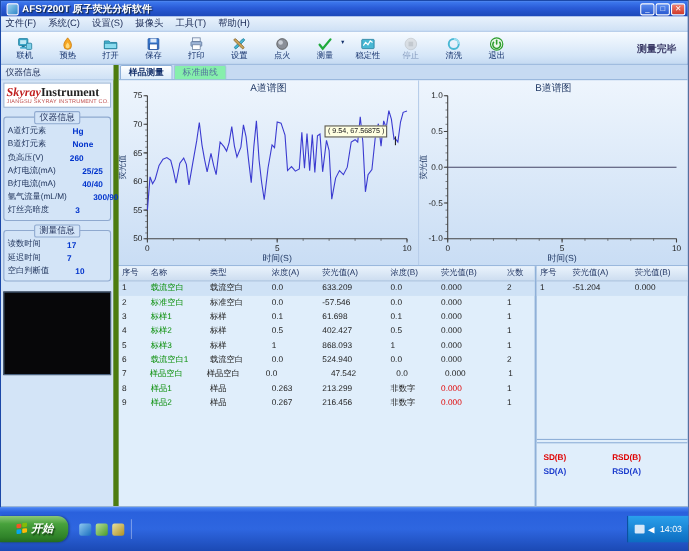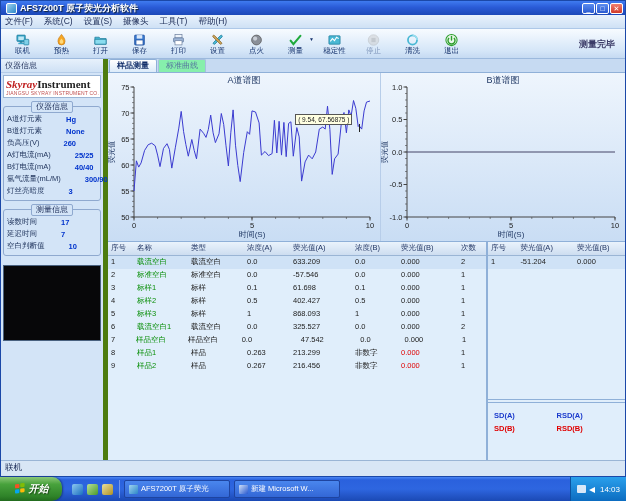--- a/index.html
+++ b/index.html
@@ -61,21 +61,21 @@
   .cell.red{color:#e00000;}
   .right-panel{flex:1;display:flex;flex-direction:column;background:#e0eefb;min-width:0;}
   .table-right{flex:1;display:flex;flex-direction:column;border-bottom:1px solid #8fb0d8;}
   .stats-box{height:58px;flex:none;margin-top:2px;border-top:1px solid #8fb0d8;background:#e0eefb;padding:8px 6px 0 6px;box-sizing:border-box;}
   .stats-row{display:flex;height:13px;}
   .stat{width:66px;font-size:7.5px;font-weight:bold;white-space:nowrap;}
   .stat.a{color:#1a3acc;}
   .stat.b{color:#e00000;}
   .statusbar{height:14px;background:#d8e6f5;border-top:1px solid #9ab5d5;font-size:8.5px;color:#1a2a55;padding:1px 0 0 4px;flex:none;}
   
-  .taskbar{position:absolute;left:0;bottom:0;width:626px;height:24px;background:linear-gradient(180deg,#4b86f4 0%,#2a61dd 12%,#2e66e0 50%,#1b49b4 100%);display:flex;align-items:center;}
+  .taskbar{position:absolute;left:0;bottom:0;width:626px;height:40px;background:linear-gradient(180deg,#4b86f4 0%,#2a61dd 12%,#2e66e0 50%,#1b49b4 100%);display:flex;align-items:center;}
   .startbtn{height:24px;width:62px;flex:none;background:linear-gradient(180deg,#8cc878 0%,#48a23c 30%,#2f8329 80%,#226b1e 100%);border-radius:0 10px 10px 0;display:flex;align-items:center;justify-content:center;gap:3px;box-shadow:1px 0 2px rgba(0,0,0,.4);}
   .startbtn .s-lbl{color:#fff;font-size:10px;font-weight:bold;font-style:italic;text-shadow:1px 1px 1px #1c4a18;}
   .qlaunch{display:flex;align-items:center;gap:4px;padding:0 6px;border-right:1px solid rgba(255,255,255,.35);height:18px;margin-left:4px;}
   .ql-ico{width:11px;height:11px;border-radius:2px;}
   .taskbtn{height:18px;width:106px;margin-left:4px;background:linear-gradient(180deg,#4a86ee,#3367d6);border:1px solid #1e44a0;border-radius:2px;display:flex;align-items:center;gap:3px;padding:0 4px;box-sizing:border-box;}
   .taskbtn .t-ico{width:9px;height:9px;flex:none;border-radius:1px;}
   .taskbtn .t-lbl{color:#fff;font-size:7.5px;white-space:nowrap;overflow:hidden;}
   .tray{margin-left:auto;height:24px;background:linear-gradient(180deg,#2aa0ec,#0c6cc0);border-left:1px solid #0a52a0;display:flex;align-items:center;gap:3px;padding:0 6px 0 6px;}
   .tray-ico{width:9px;height:8px;background:#d8e8f8;border-radius:1px;}
   .tray-ico.spk{background:none;width:8px;height:9px;position:relative;}
@@ -466,21 +466,21 @@
                 <span class="cell" style="width: 62px;">868.093</span>
                 <span class="cell" style="width: 46px;">1</span>
                 <span class="cell" style="width: 60px;">0.000</span>
                 <span class="cell" style="width: 28px;">1</span>
               </div>
               <div class="t-row">
                 <span class="cell" style="width: 26px;">6</span>
                 <span class="cell green" style="width: 54px;">载流空白1</span>
                 <span class="cell" style="width: 56px;">载流空白</span>
                 <span class="cell" style="width: 46px;">0.0</span>
-                <span class="cell" style="width: 62px;">325.527</span>
+                <span class="cell" style="width: 62px;">524.940</span>
                 <span class="cell" style="width: 46px;">0.0</span>
                 <span class="cell" style="width: 60px;">0.000</span>
                 <span class="cell" style="width: 28px;">2</span>
               </div>
               <div class="t-row">
                 <span class="cell" style="width: 26px;">7</span>
                 <span class="cell green" style="width: 54px;">样品空白</span>
                 <span class="cell" style="width: 56px;">样品空白</span>
                 <span class="cell" style="width: 46px;">0.0</span>
                 <span class="cell" style="width: 62px; margin-left: 15px;">47.542</span>
@@ -517,26 +517,26 @@
                   <span class="cell" style="width:52px">荧光值(B)</span>
                 </div>
                 <div class="t-row selected">
                   <span class="cell" style="width: 30px;">1</span>
                   <span class="cell" style="width: 58px;">-51.204</span>
                   <span class="cell" style="width: 52px;">0.000</span>
                 </div>
               </div>
             <div class="stats-box" id="statsBox">
                 <div class="stats-row">
+                  <span class="stat b">SD(B)</span>
+                  <span class="stat b">RSD(B)</span>
+                </div>
+                <div class="stats-row">
                   <span class="stat a">SD(A)</span>
                   <span class="stat a">RSD(A)</span>
-                </div>
-                <div class="stats-row">
-                  <span class="stat b">SD(B)</span>
-                  <span class="stat b">RSD(B)</span>
                 </div>
               </div>
           </div>
         </div>
       </div>
     </div>
     <div class="statusbar">
       <span>联机</span>
     </div>
   </div>
@@ -549,29 +549,19 @@
         <rect x="1" y="6.6" width="4.4" height="4" rx="1" fill="#05a6f0" transform="skewY(-6)"></rect>
         <rect x="6.2" y="6.2" width="4.4" height="4" rx="1" fill="#ffba08" transform="skewY(-6)"></rect>
       </svg>
       <span class="s-lbl">开始</span>
     </div>
     <div class="qlaunch" id="qlaunch">
         <span class="ql-ico" style="background: linear-gradient(135deg, rgb(142, 200, 240), rgb(26, 111, 192));"></span>
         <span class="ql-ico" style="background: linear-gradient(135deg, rgb(184, 224, 152), rgb(74, 154, 42));"></span>
         <span class="ql-ico" style="background: linear-gradient(135deg, rgb(232, 224, 160), rgb(176, 144, 32));"></span>
       </div>
-    <span id="taskButtons" style="display:flex;">
-        <div class="taskbtn">
-          <span class="t-ico" style="background:linear-gradient(135deg,#9fd4f0,#2c86c8)"></span>
-          <span class="t-lbl">AFS7200T 原子荧光</span>
-        </div>
-        <div class="taskbtn">
-          <span class="t-ico" style="background:linear-gradient(135deg,#cfe0f8,#2a5ad0)"></span>
-          <span class="t-lbl">新建 Microsoft W...</span>
-        </div>
-      </span>
     <div class="tray" id="tray">
       <span class="tray-ico"></span>
         <span class="tray-ico spk"></span>
         <span class="clock">14:03</span>
     </div>
   </div>
 </div>
 
 </body></html>

